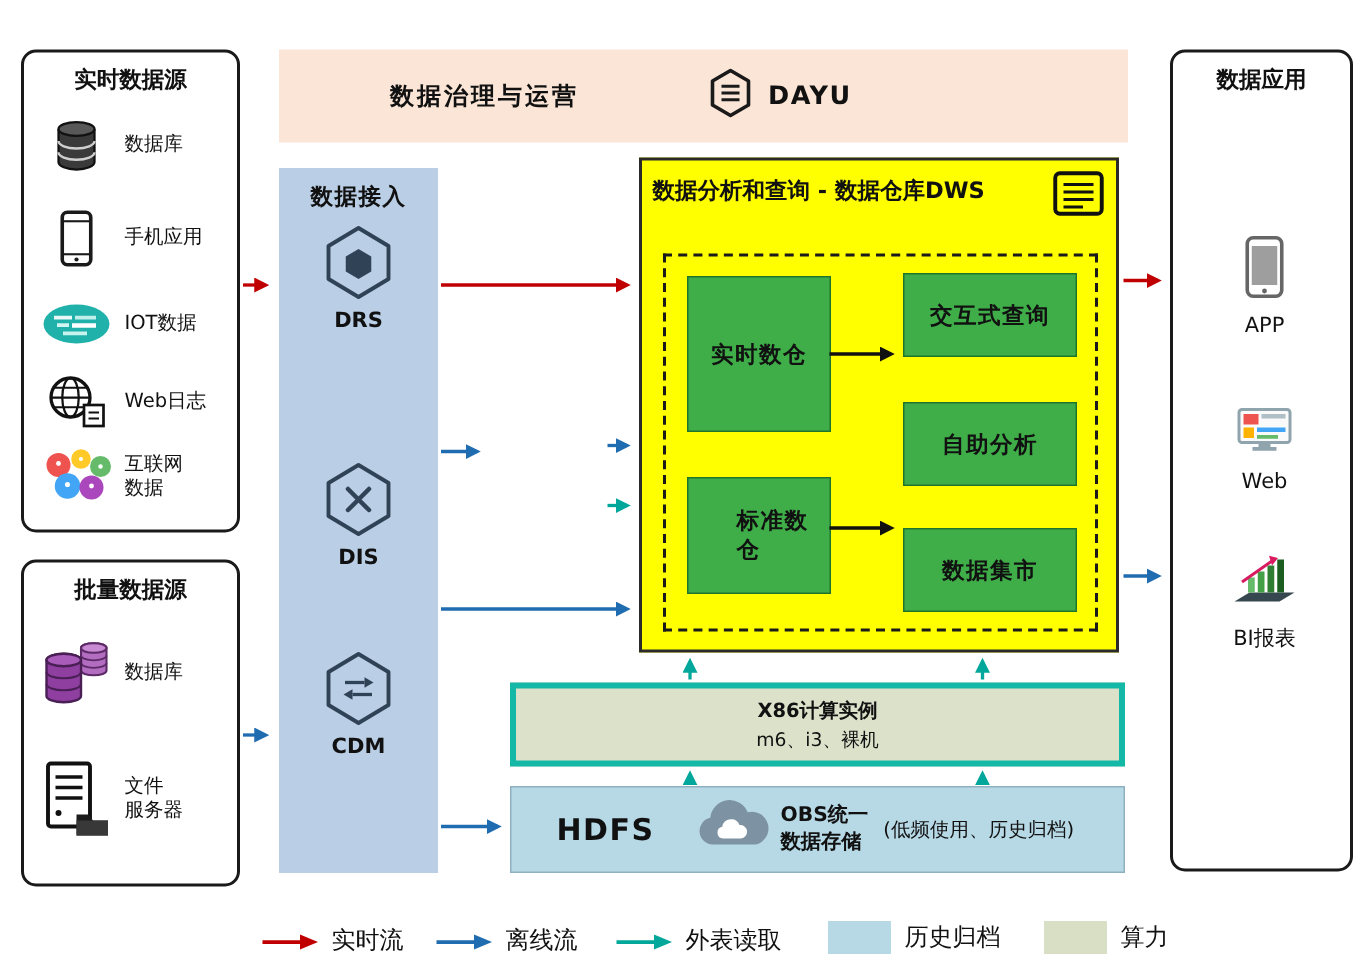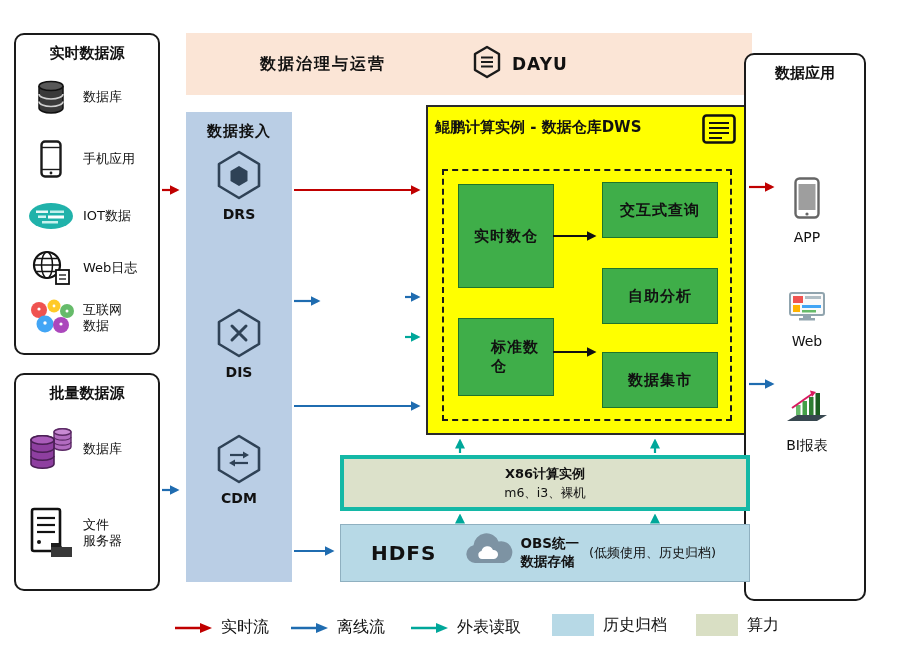--- a/index.html
+++ b/index.html
@@ -27,21 +27,21 @@
 
   .grayproc { position:absolute; left:325px; top:218px; width:78px; height:168px; background:#d9d9d9; border-radius:6px; }
   .grayproc .svc { width:78px; }
 
   .dws { position:absolute; left:426px; top:105px; width:320px; height:330px; background:#ffff00; border:2px solid #2a2a2a; }
   .dws-head { display:flex; justify-content:space-between; align-items:flex-start; padding:7px 8px 0 7px; }
   .dws-title { font-size:15px; font-weight:bold; padding-top:4px; }
   .dws-dash { position:absolute; left:14px; top:62px; width:290px; height:252px; border:2px dashed #1a1a1a; }
   .gbox { position:absolute; background:#3fae49; border:1px solid #20742c; font-weight:bold; font-size:15px; display:flex; align-items:center; justify-content:center; letter-spacing:1px; }
 
-  .apps { left:744px; top:33px; width:122px; height:548px;margin-top:20px; }
+  .apps { left:780px; top:33px; width:122px; height:548px; }
   .app-item { position:absolute; left:0; width:122px; display:flex; flex-direction:column; align-items:center; }
   .app-item .lbl { font-size:14px; margin-top:6px; }
 
   .compute-bar { position:absolute; left:340px; top:455px; width:410px; height:56px; background:#dce1ca; border:4px solid #14b8a6; display:flex; }
   .compute-half { flex:1; display:flex; flex-direction:column; align-items:center; justify-content:center; }
   .compute-half .t { font-size:13px; font-weight:bold; }
   .compute-half .s { font-size:12.5px; margin-top:2px; }
 
   .hdfs-bar { position:absolute; left:340px; top:524px; width:410px; height:58px; background:#b7d9e6; border:1px solid #8fb0c0; display:flex; align-items:center; }
   .hdfs-t { font-size:20px; font-weight:bold; margin-left:30px; letter-spacing:1px; }
@@ -220,21 +220,21 @@
             <polygon points="19,25.5 13,29 19,32.5" fill="#2f4256"></polygon>
           </svg>
       </span>
       <span class="name">CDM</span>
     </div>
   </div>
 
 
   <div class="dws">
     <div class="dws-head">
-      <span class="dws-title">鲲鹏计算实例 - 数据仓库DWS</span>
+      <span class="dws-title">数据分析和查询 - 数据仓库DWS</span>
       <span>
         <svg width="34" height="30" viewBox="0 0 34 30">
             <rect x="1.5" y="1.5" width="31" height="27" rx="3" fill="none" stroke="#111" stroke-width="2.6"></rect>
             <line x1="7" y1="9" x2="27" y2="9" stroke="#111" stroke-width="2"></line>
             <line x1="7" y1="14" x2="27" y2="14" stroke="#111" stroke-width="2"></line>
             <line x1="7" y1="19" x2="27" y2="19" stroke="#111" stroke-width="2"></line>
             <line x1="7" y1="24" x2="20" y2="24" stroke="#111" stroke-width="2"></line>
           </svg>
       </span>
     </div>

